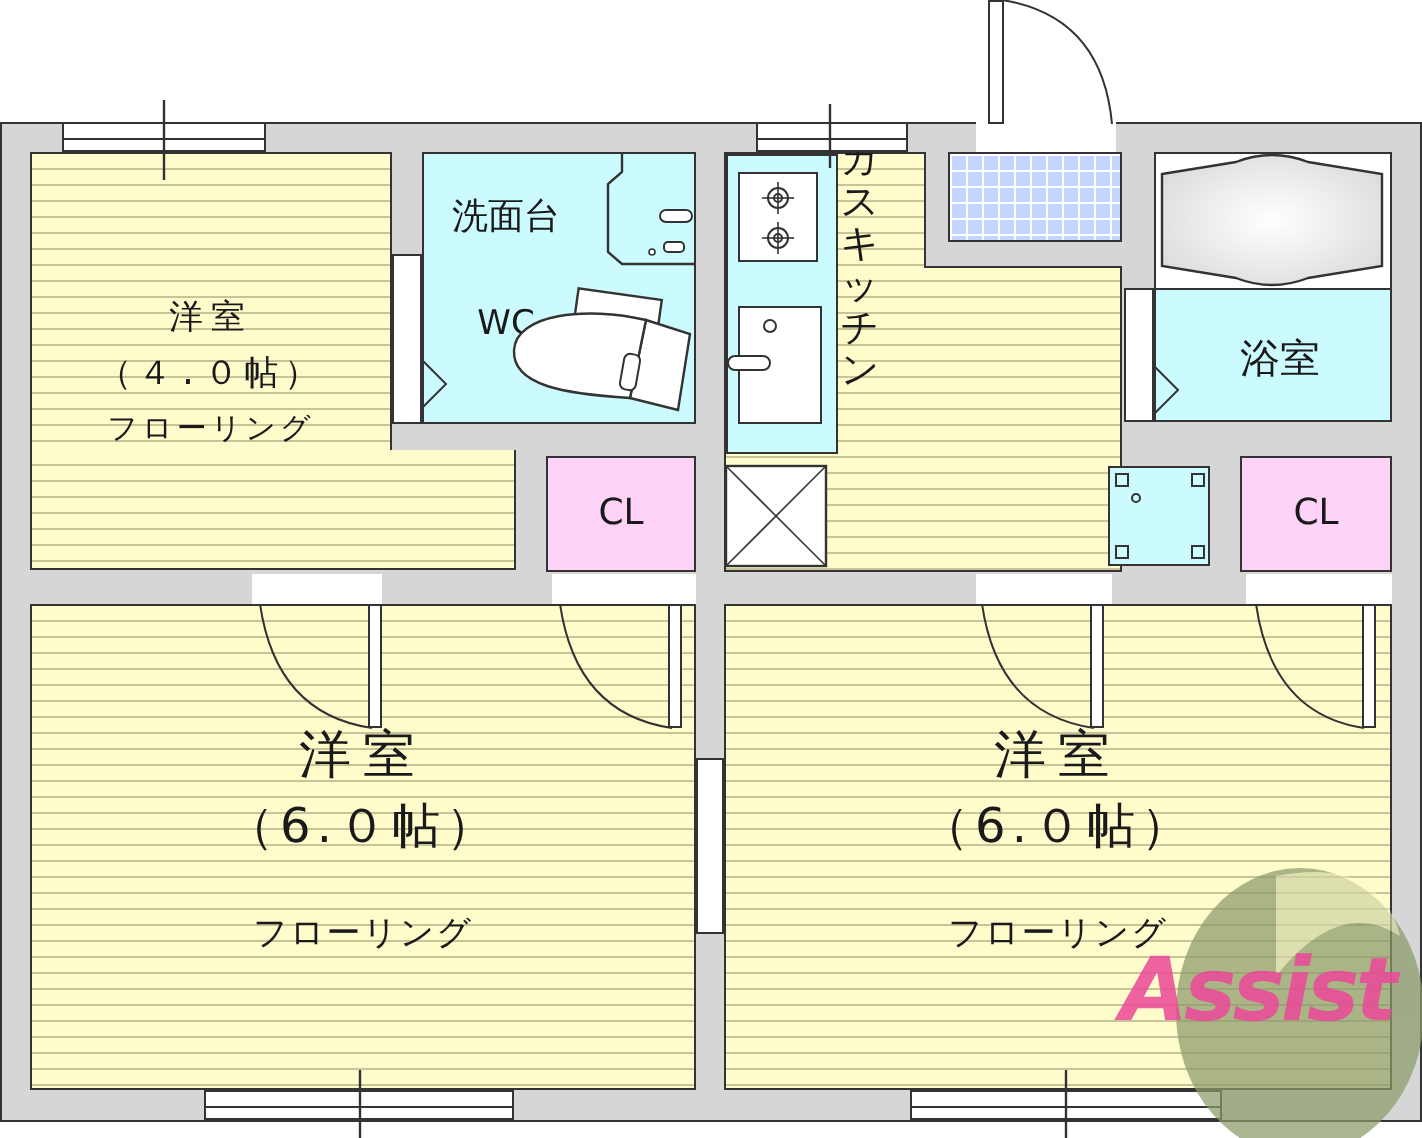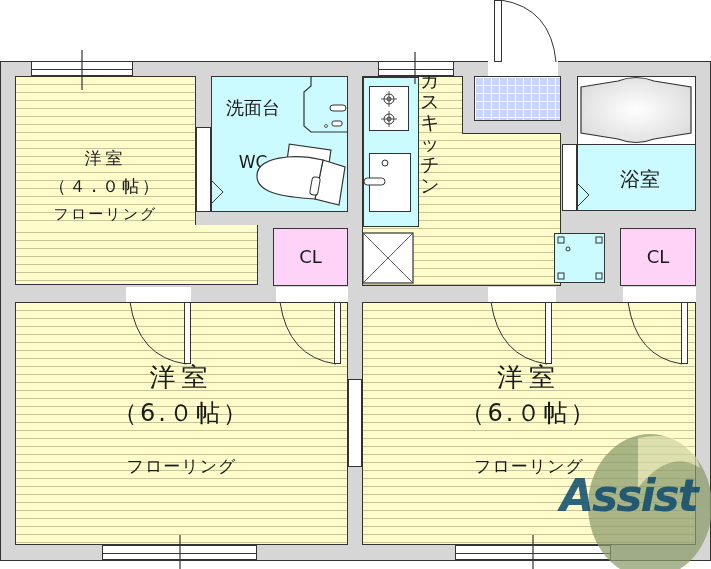--- a/index.html
+++ b/index.html
@@ -177,13 +177,13 @@
 
 <div class="abs win" style="left:455px;top:545px;width:156px;height:15px;"></div>
 <svg style="left:532px;top:535px;" width="2" height="34">
     <line x1="1" y1="0" x2="1" y2="34" stroke="#333" stroke-width="1.2"></line>
   </svg>
 
 <svg style="left:560px;top:428px;opacity:0.72;" width="151" height="141">
   <ellipse cx="90" cy="78" rx="62" ry="72" fill="#8a9a6a"></ellipse>
   <path d="M78 10 Q130 0 140 40 Q110 20 78 60 Z" fill="#fffccc" opacity="0.6"></path>
 </svg>
-<div class="label" style="left:560px;top:470px;font-size:44px;font-weight:bold;font-style:italic;color:#0c4a6e;opacity:0.85;letter-spacing:-2px;">Assist</div>
+<div class="label" style="left:560px;top:470px;font-size:44px;font-weight:bold;font-style:italic;color:#ec4899;opacity:0.85;letter-spacing:-2px;">Assist</div>
 
 </body></html>

